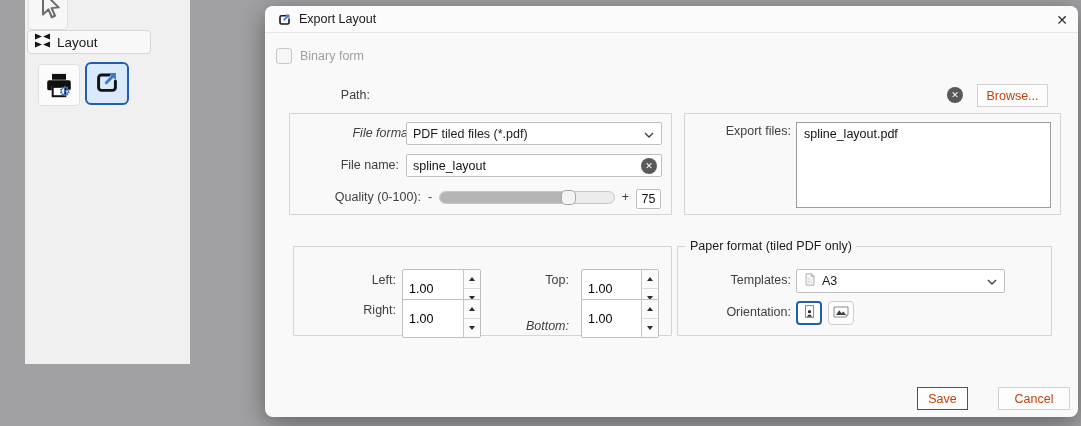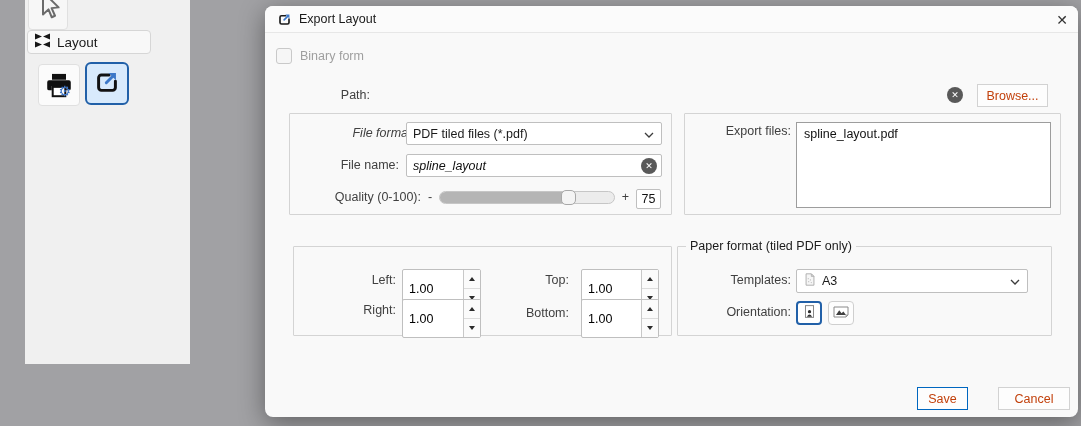--- a/index.html
+++ b/index.html
@@ -143,21 +143,21 @@
     <div class="combo" style="left:116px; top:8px; width:256px; height:23px;">
       <span>PDF tiled files (*.pdf)</span>
       <span class="chev">
         <svg width="10" height="6" viewBox="0 0 10 6">
             <path d="M1 1 L5 5 L9 1" stroke="#3c3c3c" stroke-width="1.3" fill="none"></path>
           </svg>
       </span>
     </div>
 
     <span class="lbl" style="left:0; top:44px; width:109px;">File name:</span>
-    <input class="txt" style="left: 116px; top: 40px; width: 256px; height: 23px; font-style: italic;" value="spline_layout">
+    <input class="txt" style="left: 116px; top: 40px; width: 256px; height: 23px;" value="spline_layout">
     <span class="clear-ic" style="left:351px; top:44px;">✕</span>
 
     <span class="lbl" style="left:0; top:76px; width:131px;">Quality (0-100):</span>
     <span class="lbl" style="left:136px; top:76px; width:8px; text-align:center;">-</span>
     <div class="slider-groove" style="left:149px; top:77px; width:176px;">
       <div class="slider-fill" style="width: 75%;"></div>
       <div class="slider-handle" style="left: calc(75% - 10px);"></div>
     </div>
     <span class="lbl" style="left:331px; top:76px; width:9px; text-align:center;">+</span>
     <input class="txt" style="left: 346px; top: 75px; width: 25px; height: 20px; padding: 0px 3px; text-align: center;" value="75">
@@ -204,39 +204,39 @@
       <div class="spin-btns">
         <div>
             <span class="tri-up"></span>
           </div>
         <div>
             <span class="tri-down"></span>
           </div>
       </div>
     </div>
 
-    <span class="lbl" style="left:190px; top:59px; width:85px;">Bottom:</span>
+    <span class="lbl" style="left:190px; top:72px; width:85px;font-style:italic;">Bottom:</span>
     <div class="spin" style="left:287px; top:52px; width:78px;">
       <input value="1.00" style="">
       <div class="spin-btns">
         <div>
             <span class="tri-up"></span>
           </div>
         <div>
             <span class="tri-down"></span>
           </div>
       </div>
     </div>
   </div>
 
   <div class="grp" style="left:412px; top:240px; width:375px; height:90px;">
     <span class="grp-legend">Paper format (tiled PDF only)</span>
 
     <span class="lbl" style="left:0; top:26px; width:113px;">Templates:</span>
-    <div class="combo" style="left:118px; top:22px; width:232px; height:24px;">
+    <div class="combo" style="left:118px; top:22px; width:209px; height:24px;">
       <span>
         <svg width="14" height="15" viewBox="0 0 16 16">
           <path d="M3.5 1.5 h6 l3 3 v10 h-9 Z" fill="#f6f6f6" stroke="#a8a8a8" stroke-width="1"></path>
           <path d="M9.5 1.5 v3 h3 Z" fill="#dcdcdc" stroke="#a8a8a8" stroke-width="0.8"></path>
           <circle cx="6" cy="7" r="0.7" fill="#bdbdbd"></circle>
             <circle cx="8.5" cy="8.5" r="0.7" fill="#bdbdbd"></circle>
           <circle cx="6.5" cy="10.5" r="0.7" fill="#bdbdbd"></circle>
             <circle cx="9.5" cy="11.5" r="0.7" fill="#bdbdbd"></circle>
         </svg>
       </span>

